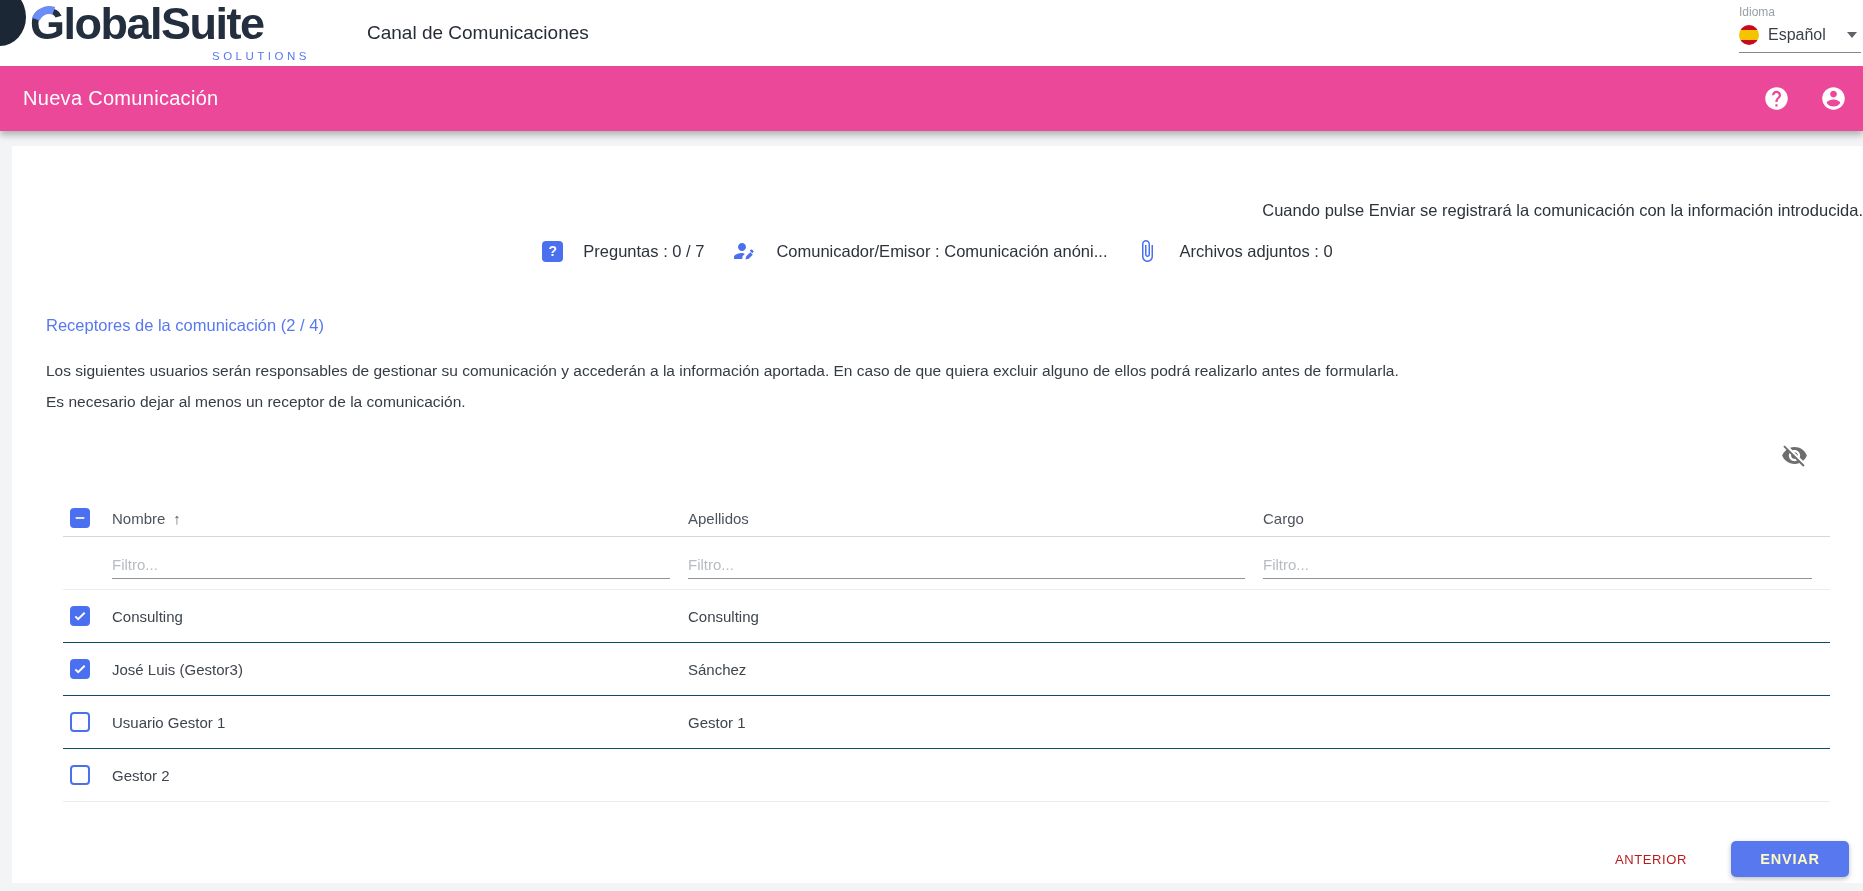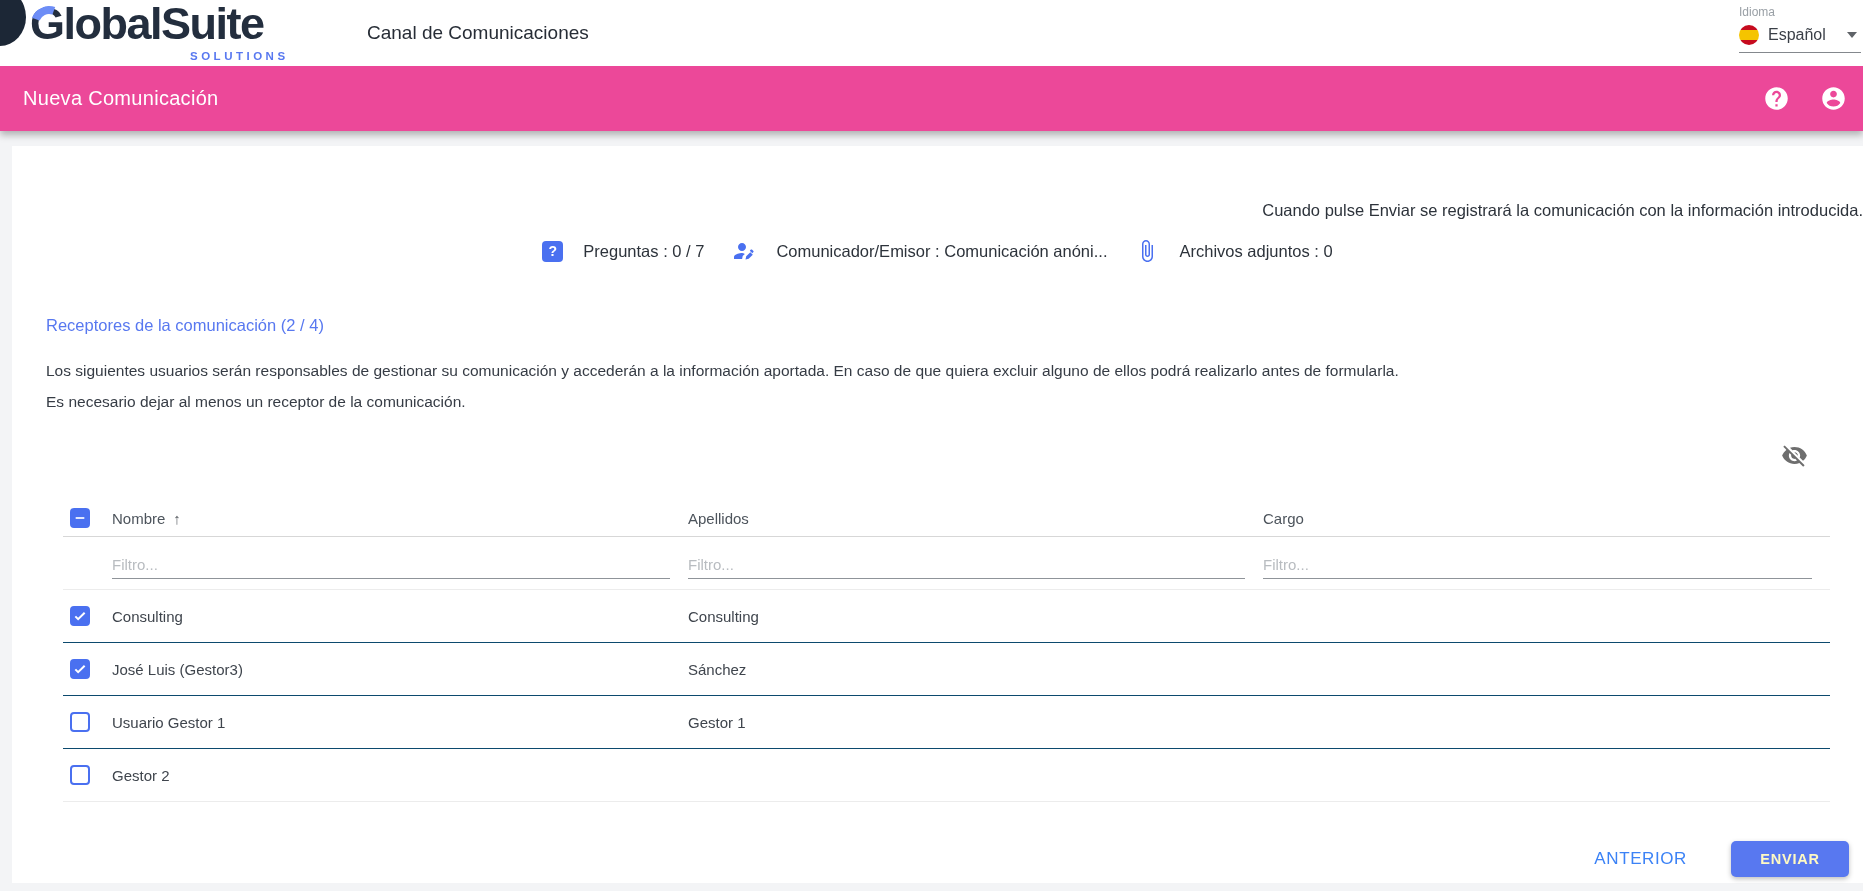--- a/index.html
+++ b/index.html
@@ -35,22 +35,22 @@
     font-size: 45px; font-weight: 700; letter-spacing: -1.5px;
     color: #232e3e;
   }
   .g-arc {
     position: absolute; left: 1px; top: 6px;
     width: 36px; height: 36px; border-radius: 50%;
     border: 8px solid transparent; border-top-color: #6d8df6;
     transform: rotate(-25deg);
   }
   .logo-sub {
-    position: absolute; left: 160px; top: 50px;
-    font-size: 11.5px; font-weight: 700; letter-spacing: 3.5px;
+    position: absolute; left: 182px; top: 50px;
+    font-size: 11.5px; font-weight: 400; letter-spacing: 3.5px;
     color: #5878f0;
   }
   .app-title {
     position: absolute; left: 367px; top: 0; height: 66px;
     line-height: 66px; font-size: 19px; color: #272d36;
   }
   .lang { position: absolute; right: 2px; top: 5px; width: 122px; }
   .lang-label { font-size: 12px; color: #9aa0a6; margin-bottom: 2px; }
   .lang-select {
     display: flex; align-items: center; gap: 9px;
@@ -162,22 +162,22 @@
   .cb.checked svg.check-glyph { display: block; }
   .cb.indeterminate svg.minus-glyph { display: block; }
 
   
   .footer-actions {
     position: absolute; top: 695px; right: 14px;
     display: flex; align-items: center; gap: 34px;
   }
   .btn-text {
     border: none; background: transparent;
-    font-size: 17px; font-weight: 500; letter-spacing: 0.6px;
-    color: #3b82f6; cursor: pointer; padding: 8px 10px;
+    font-size: 13px; font-weight: 500; letter-spacing: 0.6px;
+    color: #b91c1c; cursor: pointer; padding: 8px 10px;
     font-family: "Liberation Sans", sans-serif;
   }
   .btn-primary {
     width: 118px; height: 36px;
     border: none; border-radius: 5px;
     background: #5878f0; color: #fef9c3;
     font-size: 14.5px; font-weight: 700; letter-spacing: 0.8px;
     cursor: pointer;
     box-shadow: 0 2px 5px rgba(0,0,0,0.25);
     font-family: "Liberation Sans", sans-serif;

